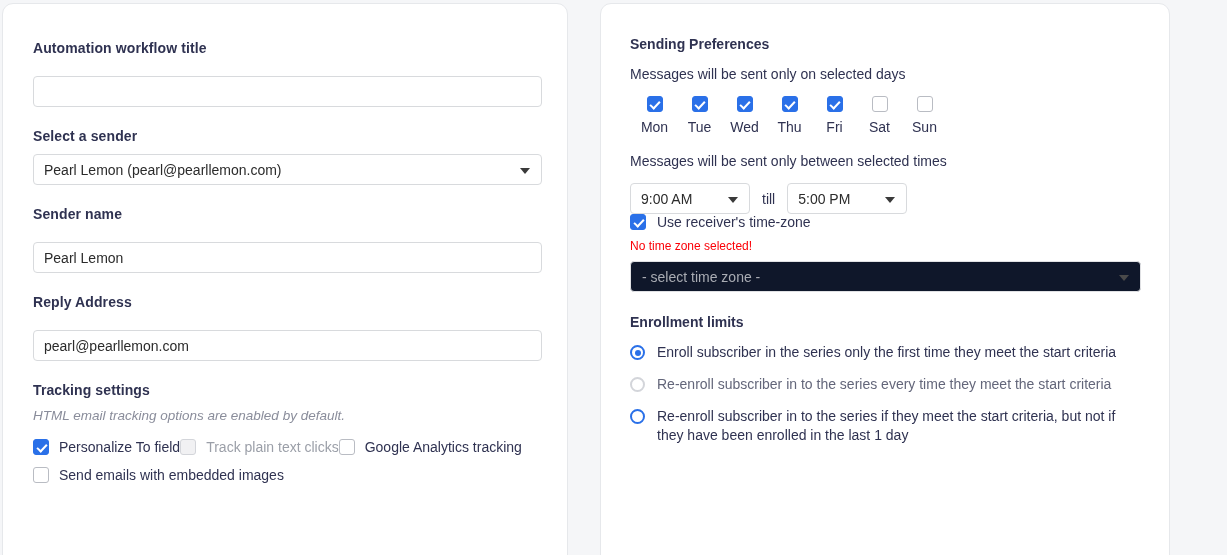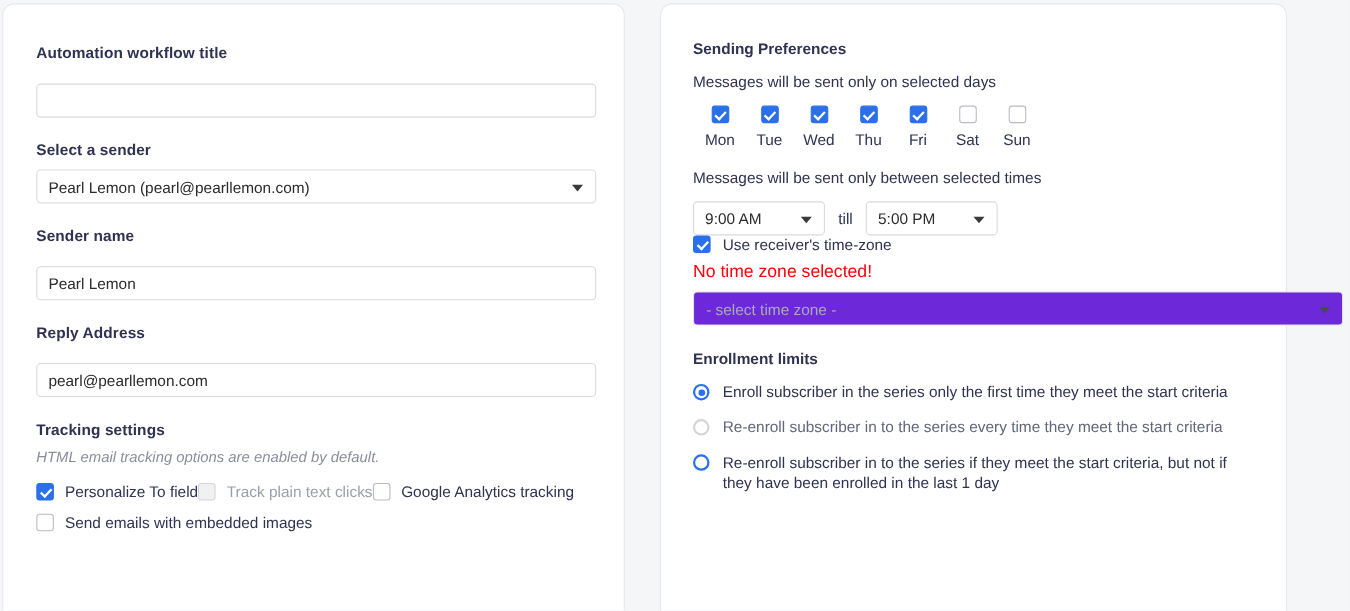--- a/index.html
+++ b/index.html
@@ -197,32 +197,32 @@
     font-size: 14px;
     color: #2f3251;
   }
   .tz-row {
     display: flex;
     align-items: center;
     gap: 11px;
     margin-bottom: 9px;
   }
   .error-text {
-    font-size: 16px;
+    font-size: 12px;
     color: #fb0007;
     margin: 0 0 8px 0;
   }
   .tz-select {
     position: relative;
     box-sizing: border-box;
-    width: 591px;
+    width: 511px;
     height: 31px;
     border: 1px solid #e0e1e4;
     border-radius: 4px;
-    background: #6d28d9;
+    background: #0f172a;
     display: flex;
     align-items: center;
     padding: 12px 11px;
     font-size: 14px;
     color: #a9acb3;
     cursor: pointer;
   }
   .tz-select .caret { border-top-color: #4a4a4a; }
 
   .enroll-title {

